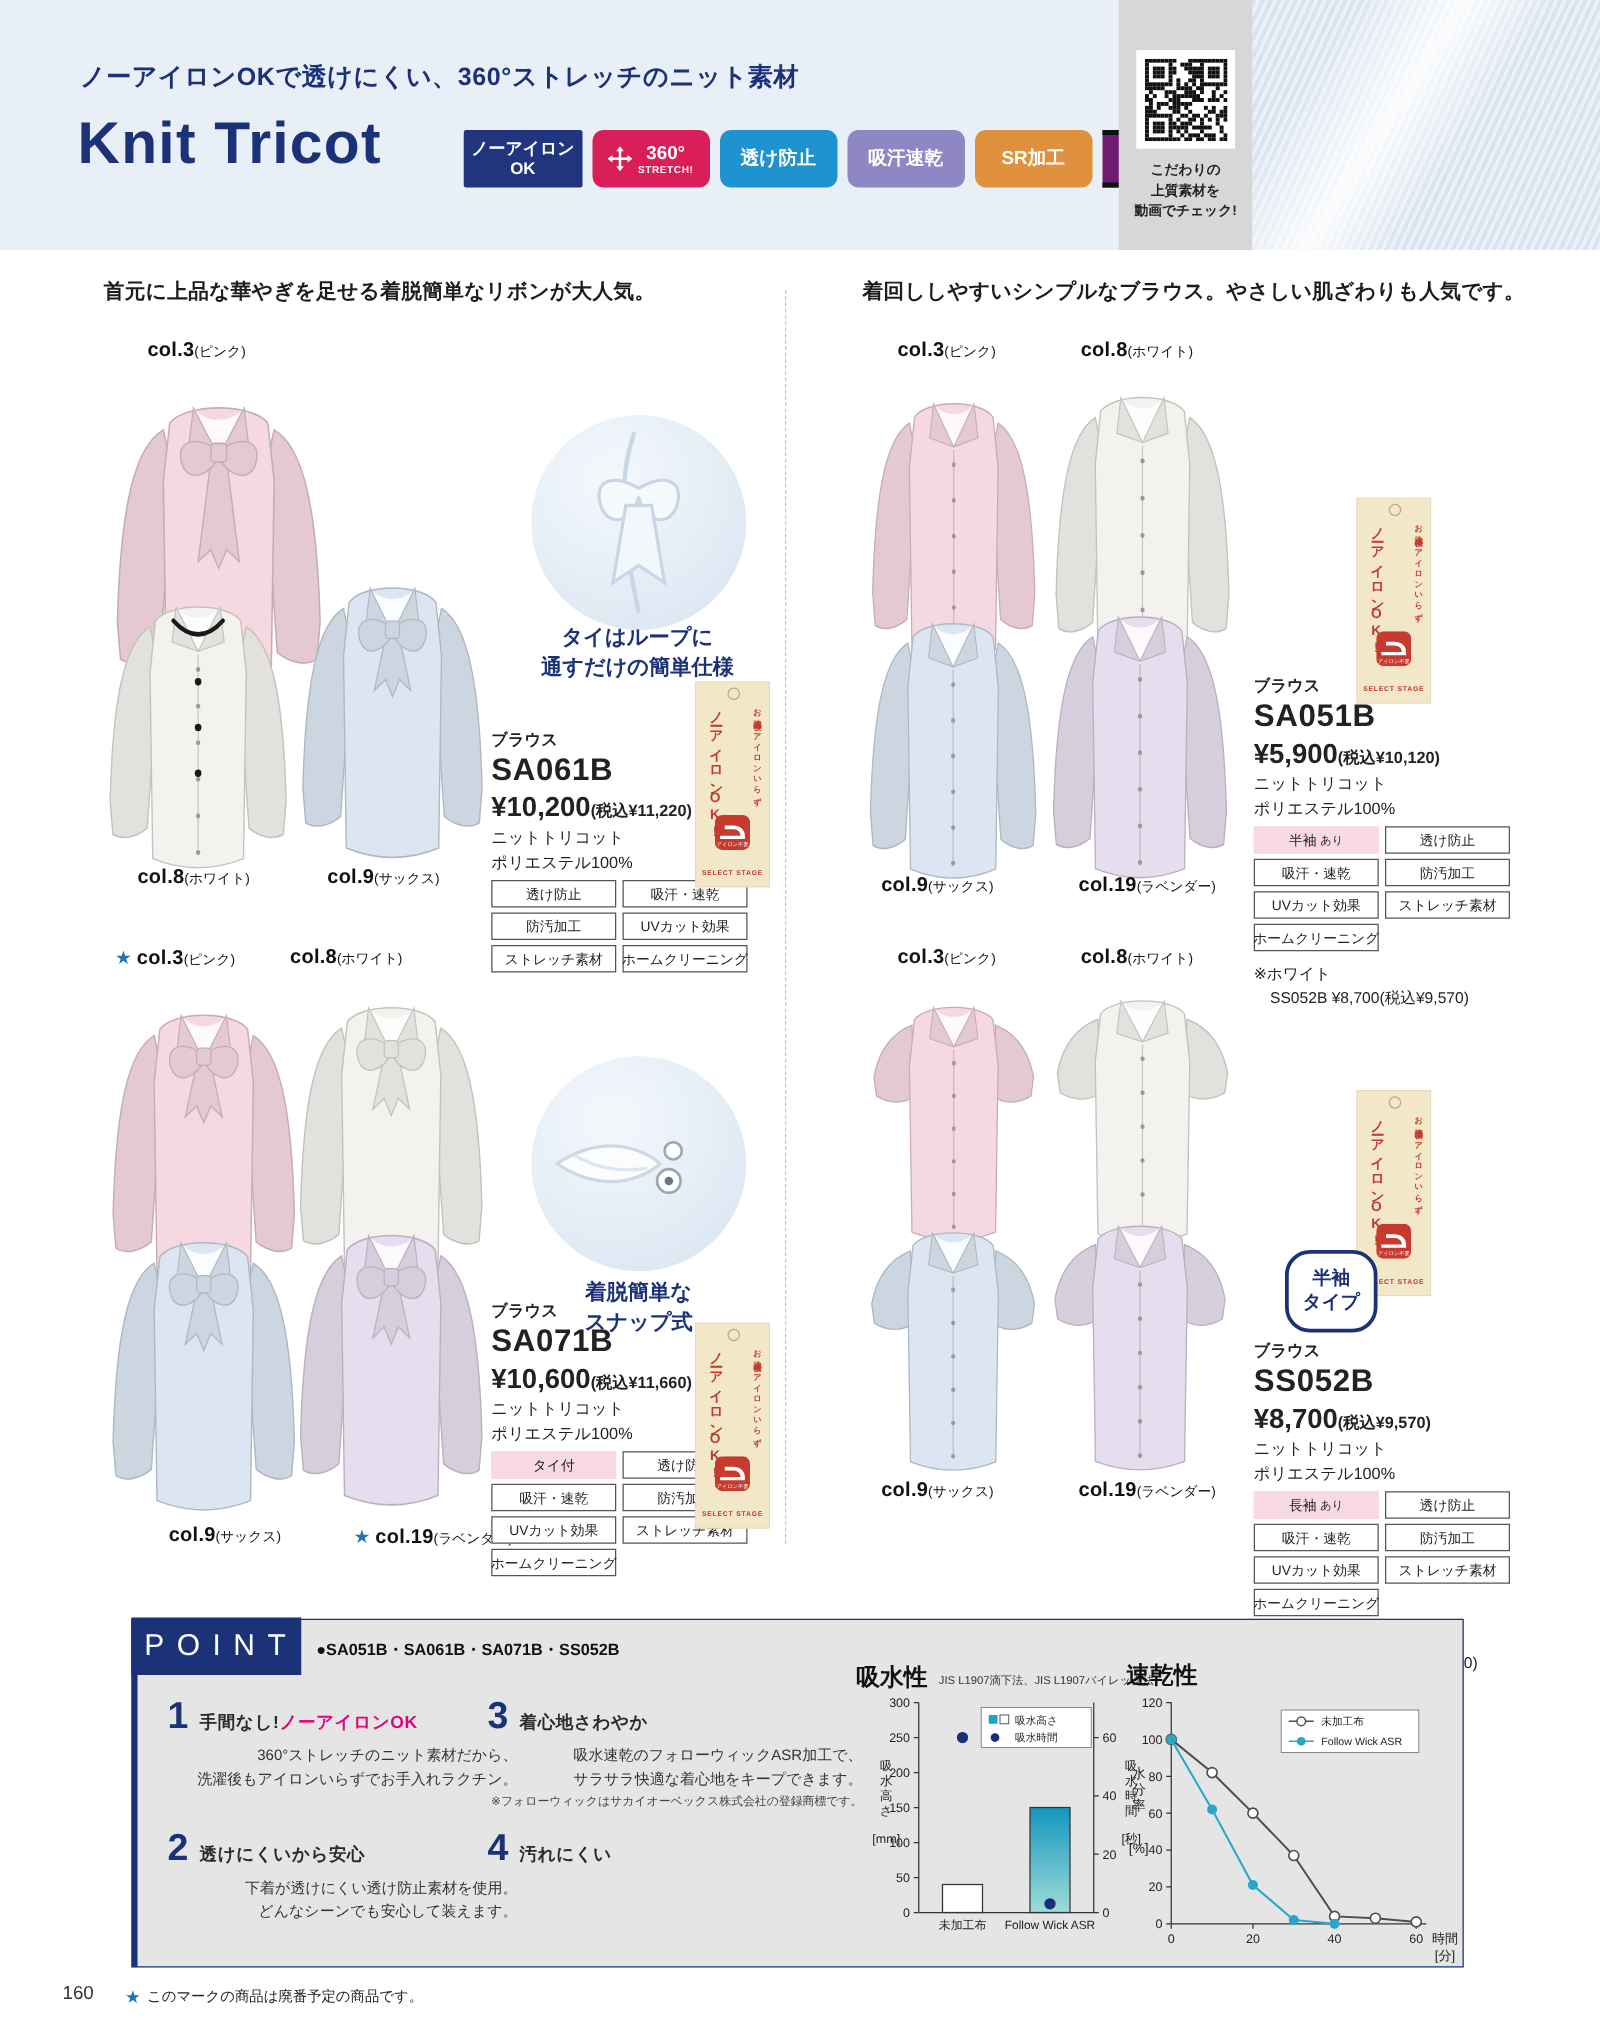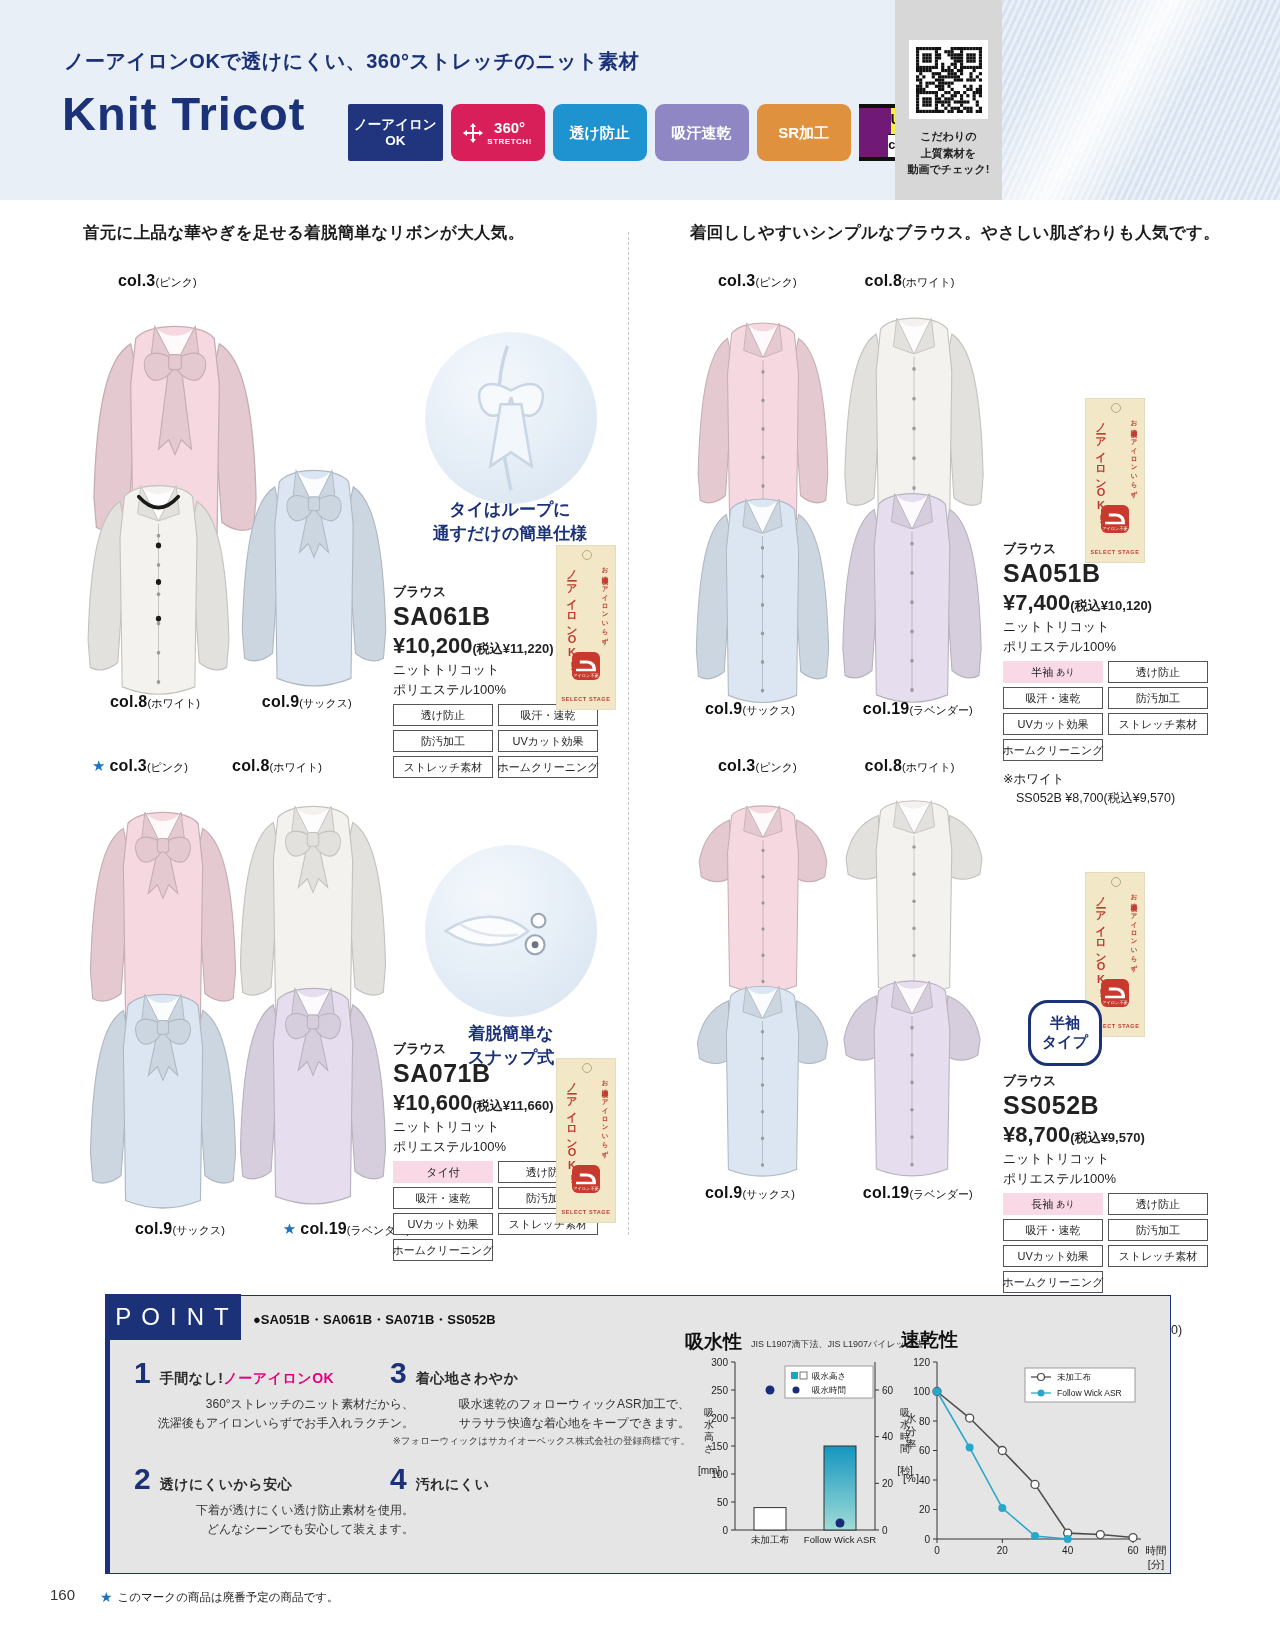--- a/index.html
+++ b/index.html
@@ -10,21 +10,21 @@
   html,body{margin:0;padding:0;}
   body{width:1280px;height:1629px;position:relative;background:#fff;
        font-family:"Liberation Sans","DejaVu Sans",sans-serif;color:#222;overflow:hidden;}
   .abs{position:absolute;}
   .preline{white-space:pre-line;}
 
   
   .header-band{left:0;top:0;width:1280px;height:200px;background:var(--header-bg);}
   .tagline{left:64px;top:48px;font-size:20px;font-weight:bold;color:var(--navy);letter-spacing:.5px;}
   .page-title{left:62px;top:86px;font-size:47px;font-weight:bold;color:var(--navy);letter-spacing:1px;}
-  .badge-row{left:324px;top:104px;display:flex;gap:8px;align-items:stretch;height:57px;padding-left:24px;}
+  .badge-row{left:347px;top:104px;display:flex;gap:8px;align-items:stretch;height:46px;padding-left:24px;}
   .badge{min-width:82px;border-radius:9px;color:#fff;font-weight:bold;display:flex;flex-direction:column;
          align-items:center;justify-content:center;font-size:15px;line-height:1.15;text-align:center;padding:0 6px;}
   .badge.first{border-radius:2px;font-size:13.5px;}
   .badge .big360{font-size:15px;} .badge .stretch{font-size:8px;letter-spacing:.5px;}
   .badge-stretch-inner{display:flex;align-items:center;gap:4px;}
   .badge-uv{width:44px;background:#701a75;border-radius:0;color:#111;padding:0;display:flex;flex-direction:column;}
   .uv-bar{height:4px;background:#111;width:100%;}
   .uv-top{flex:1.2;background:#fff23f;display:flex;align-items:center;justify-content:center;
           font-weight:bold;font-size:15px;font-family:"Liberation Mono","DejaVu Sans Mono",monospace;}
   .uv-bot{flex:1;background:#fff;display:flex;align-items:center;justify-content:center;font-size:13px;
@@ -666,21 +666,21 @@
   <div class="tag-icon"><svg viewBox="0 0 24 24" width="28" height="28">
         <rect x="0" y="0" width="24" height="24" rx="5" fill="#c73a2d"></rect>
         <path d="M3.5 16.5 h17 v-2.2 c0-4.6-3.6-7.1-8.2-7.1 h-5.6 v2.6 h5.2 c3.1 0 5.5 1.3 5.7 4.5 h-14.1 z" fill="#fff"></path>
         <text x="12" y="21.5" font-size="3.6" fill="#fff" text-anchor="middle">アイロン不要</text>
       </svg></div>
   <div class="tag-brand">SELECT STAGE</div>
 </div>
 <div class="abs info" style="left:1003px;top:540px">
   <div class="ptype">ブラウス</div>
   <div class="pcode">SA051B</div>
-  <div class="pprice"><span class="yen">¥7,400</span><span class="tax">(税込¥10,120)</span></div>
+  <div class="pprice"><span class="yen">¥5,900</span><span class="tax">(税込¥10,120)</span></div>
   <div class="pmat">ニットトリコット</div>
   <div class="pmat">ポリエステル100%</div>
   <div class="feats">
       <div class="feat pink">半袖<span class="sub">あり</span></div>
       <div class="feat">透け防止</div>
       <div class="feat">吸汗・速乾</div>
       <div class="feat">防汚加工</div>
       <div class="feat">UVカット効果</div>
       <div class="feat">ストレッチ素材</div>
       <div class="feat">ホームクリーニング</div>

